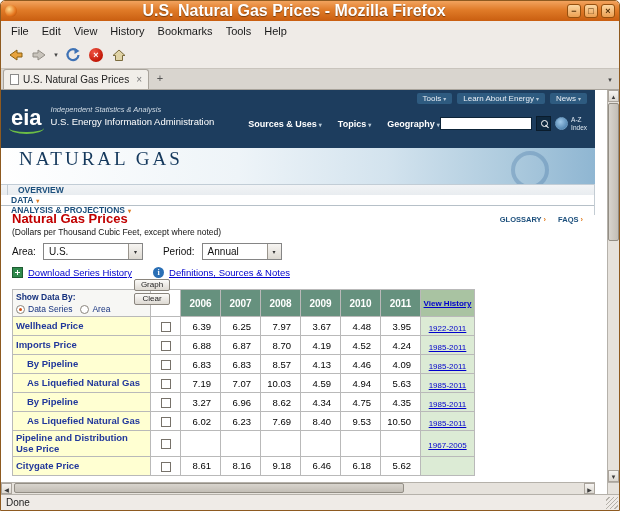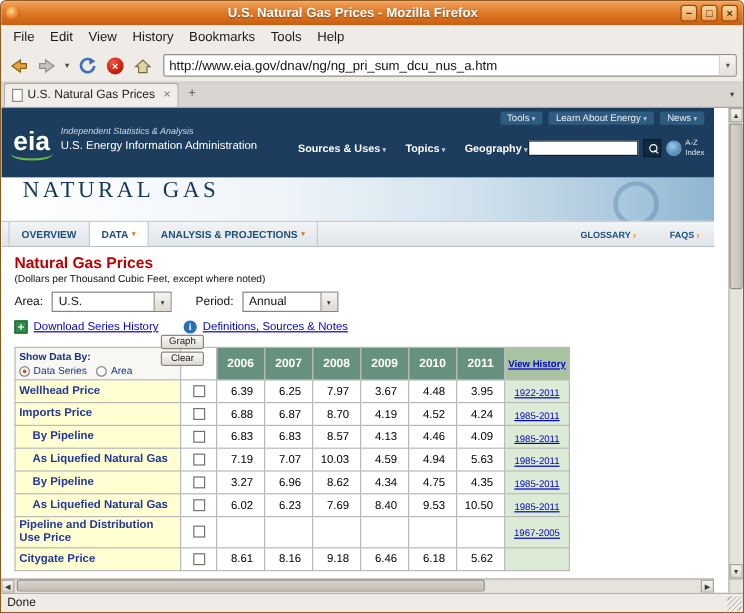--- a/index.html
+++ b/index.html
@@ -4,21 +4,21 @@
 <style>
   *{margin:0;padding:0;box-sizing:border-box;}
   html,body{width:620px;height:511px;overflow:hidden;}
   body{font-family:"Liberation Sans",sans-serif;background:#fff;}
 
   .window{width:620px;height:511px;display:flex;flex-direction:column;border:1px solid #8e5a20;border-radius:5px 5px 0 0;background:#efebe7;overflow:hidden;}
 
   
   .titlebar{flex:0 0 20px;background:linear-gradient(#f2a35e,#e07b28 45%,#c95e10);display:flex;align-items:center;padding:0 4px;border-radius:4px 4px 0 0;}
   .ff-icon{width:12px;height:12px;border-radius:50%;background:radial-gradient(circle at 35% 35%,#ffd98c,#e4731c 60%,#9c3f00);margin-right:4px;flex:0 0 auto;}
-  .titlebar .title{flex:1;text-align:center;color:#fff;font-weight:bold;font-size:11px;text-shadow:0 1px 1px rgba(0,0,0,.45);white-space:nowrap;overflow:hidden;}
+  .titlebar .title{flex:1;text-align:center;color:#fff;font-weight:bold;font-size:16px;text-shadow:0 1px 1px rgba(0,0,0,.45);white-space:nowrap;overflow:hidden;}
   .winbtns{display:flex;gap:3px;}
   .wb{width:14px;height:14px;border-radius:3px;border:1px solid #95500f;background:linear-gradient(#fbd6a2,#eda052);color:#4f2c05;font-size:9px;line-height:12px;text-align:center;font-weight:bold;}
 
   
   .menubar{flex:0 0 20px;display:flex;align-items:center;background:#efebe7;padding:0 4px;gap:1px;}
   .menu-item{font-size:11px;color:#1a1a1a;padding:2px 6px;}
 
   
   .toolbar{flex:0 0 28px;display:flex;align-items:center;background:#efebe7;border-bottom:1px solid #c9c4bd;padding:0 5px;gap:3px;}
   .tool-btn{display:flex;align-items:center;justify-content:center;width:20px;height:22px;}
@@ -72,26 +72,26 @@
   .az{display:flex;align-items:center;gap:3px;}
   .az-icon{width:13px;height:13px;border-radius:50%;background:radial-gradient(circle at 40% 35%,#9fc8e8,#3c72a0);border:1px solid #6d9cc2;}
   .az-text{font-size:6.5px;line-height:1.15;color:#dfe9f2;text-align:left;}
 
   
   .banner{height:37px;background:linear-gradient(90deg,#ffffff 0%,#eef4f8 40%,#d3e3ee 65%,#aecbde 85%,#8fb6d2 100%);display:flex;padding-left:18px;border-bottom:1px solid #c2cdd6;position:relative;overflow:hidden;}
   .banner::after{content:"";position:absolute;right:46px;top:3px;width:30px;height:30px;border-radius:50%;border:4px solid rgba(60,110,160,.30);}
   .banner-title{font-family:"Liberation Serif",serif;font-size:19px;letter-spacing:3px;color:#14385c;}
 
   
-  .subnav{height:21px;display:flex;align-items:stretch;background:linear-gradient(#f2f4f6,#dfe5ea);border-bottom:1px solid #b6c0c8;font-size:8.5px;font-weight:bold;color:#1c4f7c;}
+  .subnav{height:21px;display:flex;align-items:stretch;background:linear-gradient(#f2f4f6,#dfe5ea);border-bottom:1px solid #b6c0c8;font-size:8.5px;font-weight:bold;color:#1c4f7c;flex-direction:column;}
   .subnav-tab{display:flex;align-items:center;padding:0 10px;border-right:1px solid #c3ccd3;white-space:nowrap;}
   .subnav-tab:first-child{border-left:1px solid #c3ccd3;margin-left:6px;}
   .subnav-tab.active{background:#fff;}
   .tab-caret{color:#e07b1f;font-size:6px;margin-left:3px;}
-  .subnav-right{margin-left:auto;display:flex;align-items:center;gap:28px;padding-right:12px;font-size:7.5px;}
+  .subnav-right{margin-left:auto;display:flex;align-items:center;gap:12px;padding-right:12px;font-size:7.5px;}
   .subnav-link{white-space:nowrap;}
   .chev{color:#e07b1f;margin-left:2px;}
 
   
   .content{padding:5px 0 0 11px;background:#fff;}
   .page-title{color:#c00000;font-size:13px;font-weight:bold;}
   .page-subtitle{font-size:8.5px;color:#111;margin-top:1px;}
   .controls{display:flex;align-items:center;gap:6px;margin-top:6px;font-size:10px;color:#111;}
   .ctrl-label{margin-right:1px;}
   .period-label{margin-left:14px;}
@@ -175,24 +175,20 @@
         </svg>
     </span>
     <span class="tool-btn">
       <span class="stop-icon">×</span>
     </span>
     <span class="tool-btn">
       <svg width="16" height="16">
           <path d="M2 8.5 L8 3 L14 8.5 L11.5 8.5 L11.5 13.5 L4.5 13.5 L4.5 8.5 Z" fill="#e0d3a6" stroke="#7a6b3d"></path>
         </svg>
     </span>
-    <div class="urlbar">
-      <span class="url-text">http://www.eia.gov/dnav/ng/ng_pri_sum_dcu_nus_a.htm</span>
-      <span class="url-drop">▾</span>
-    </div>
   </div>
 
   <div class="tabbar">
     <div class="tab">
       <span class="tab-favicon"></span>
       <span>U.S. Natural Gas Prices</span>
       <span class="tab-close">×</span>
     </div>
     <span class="newtab-btn">+</span>
     <span class="tablist-btn">▾</span>

